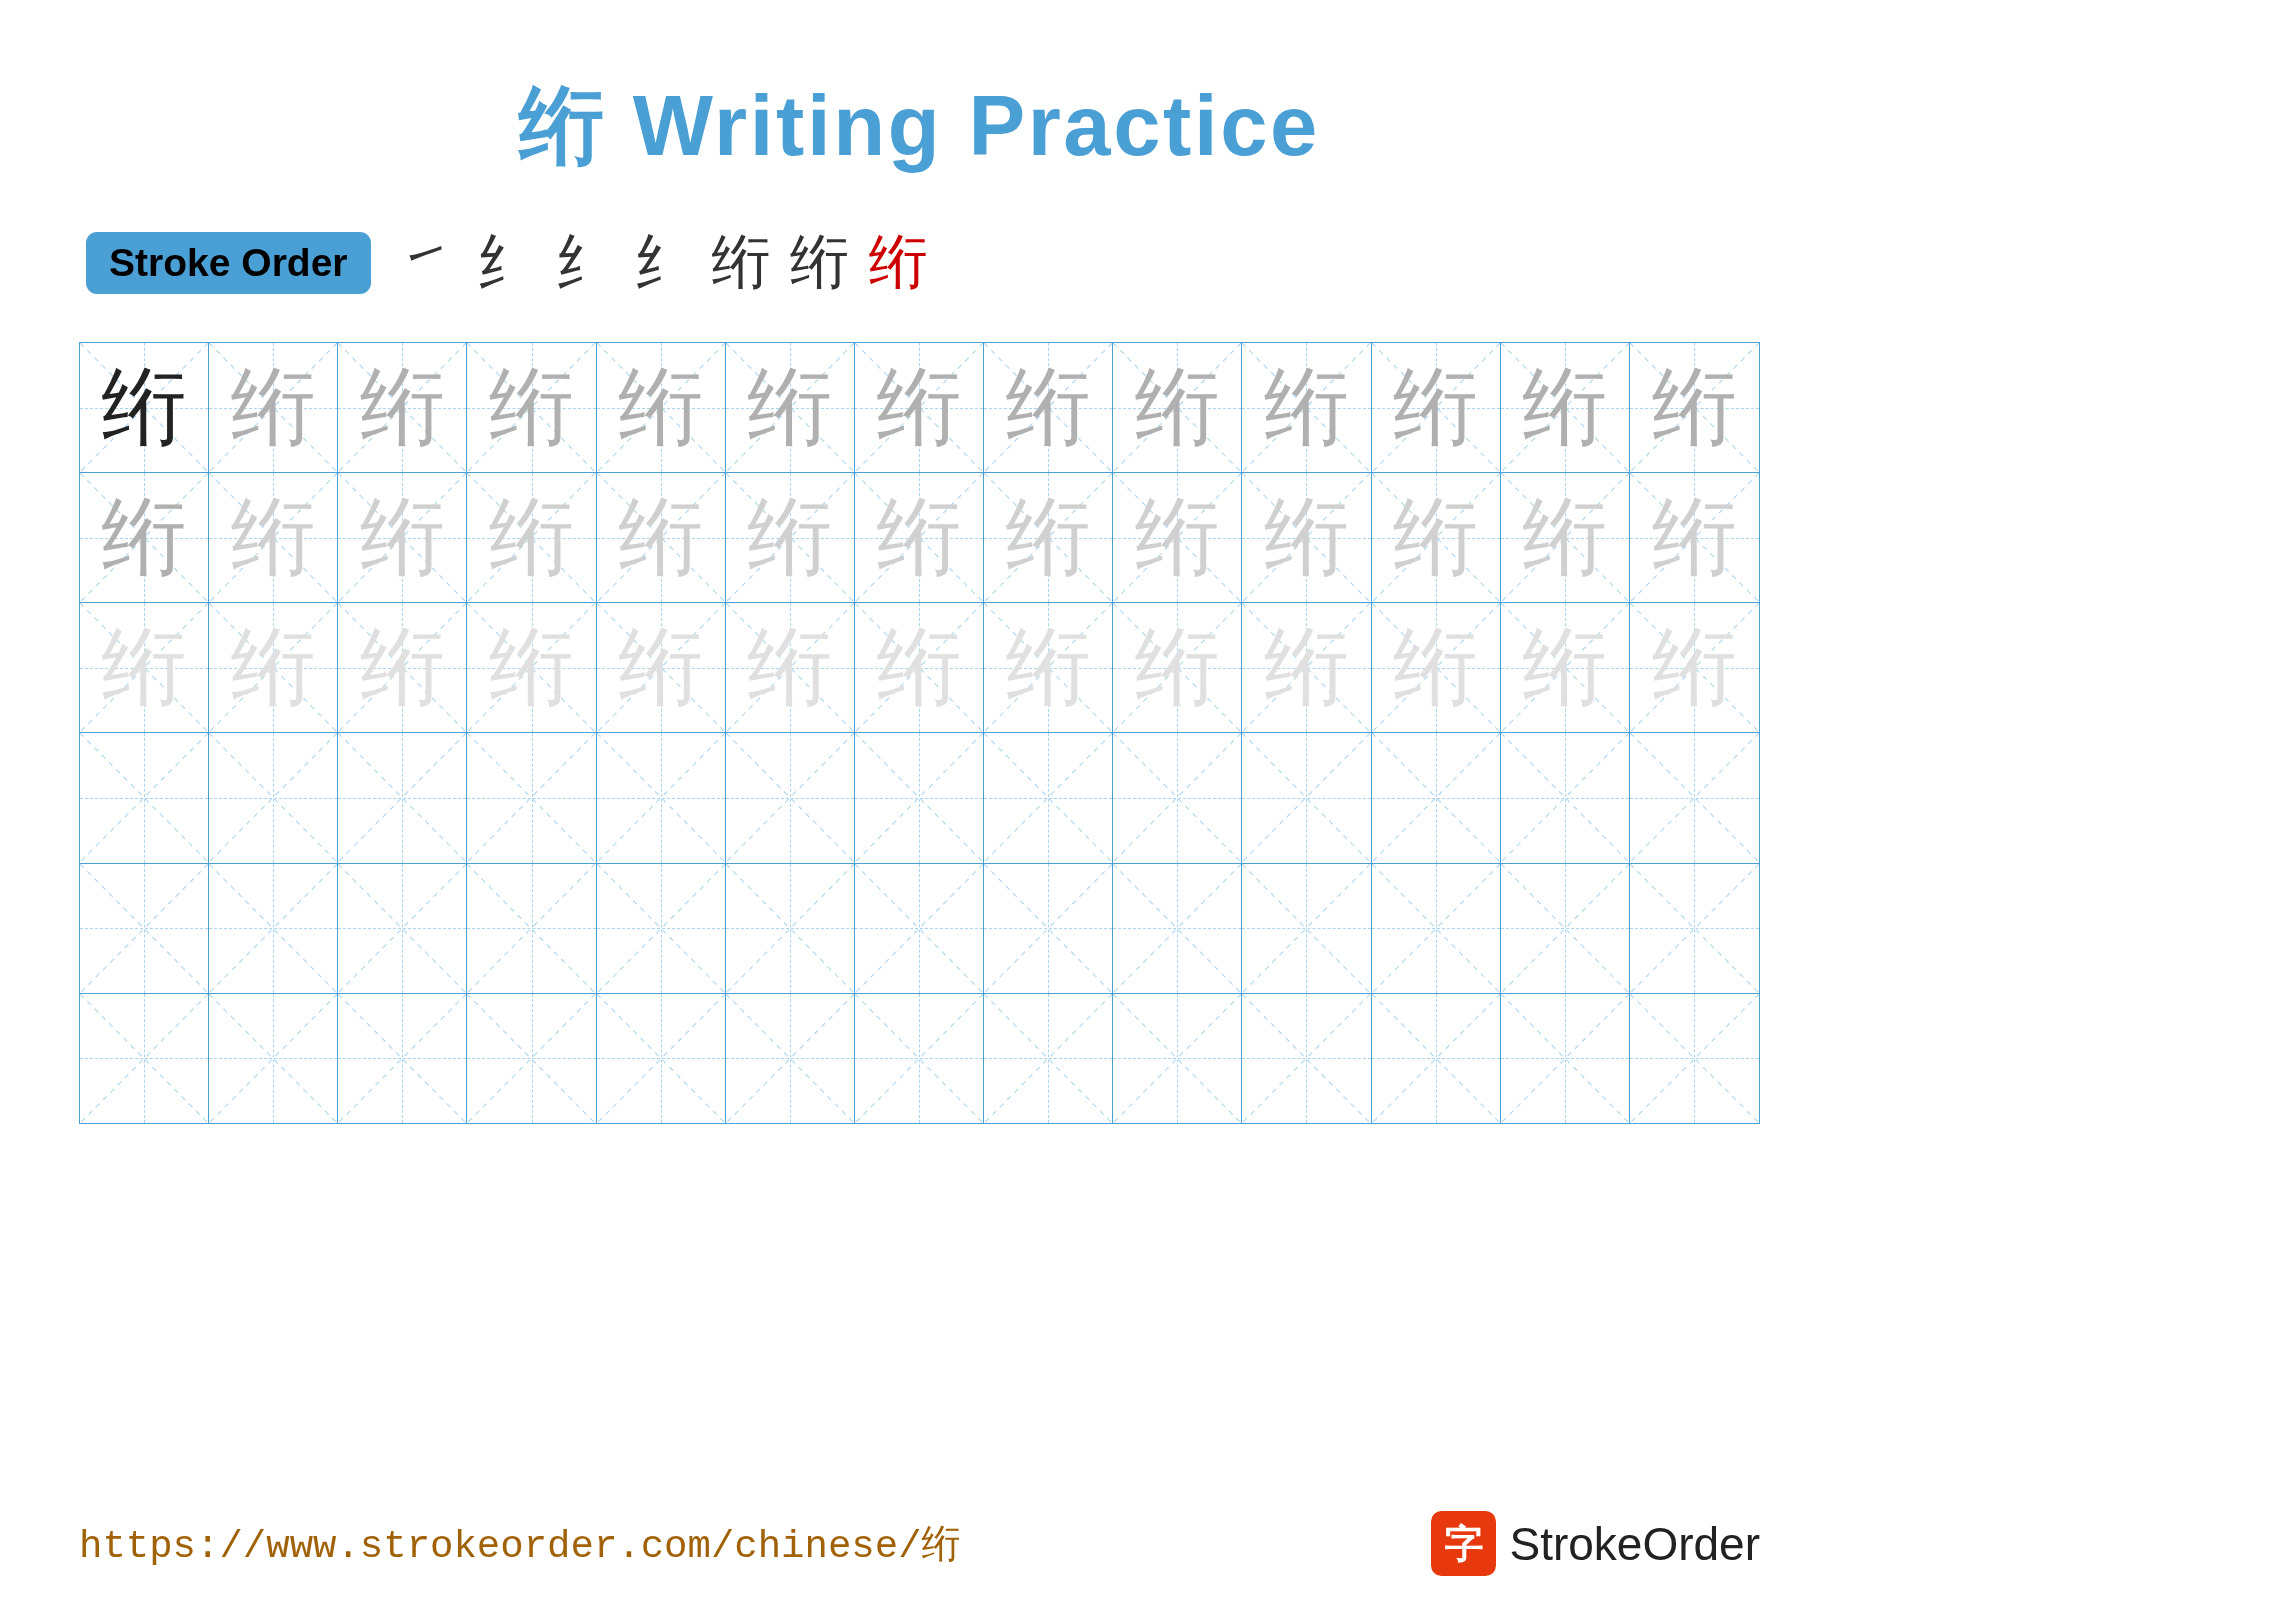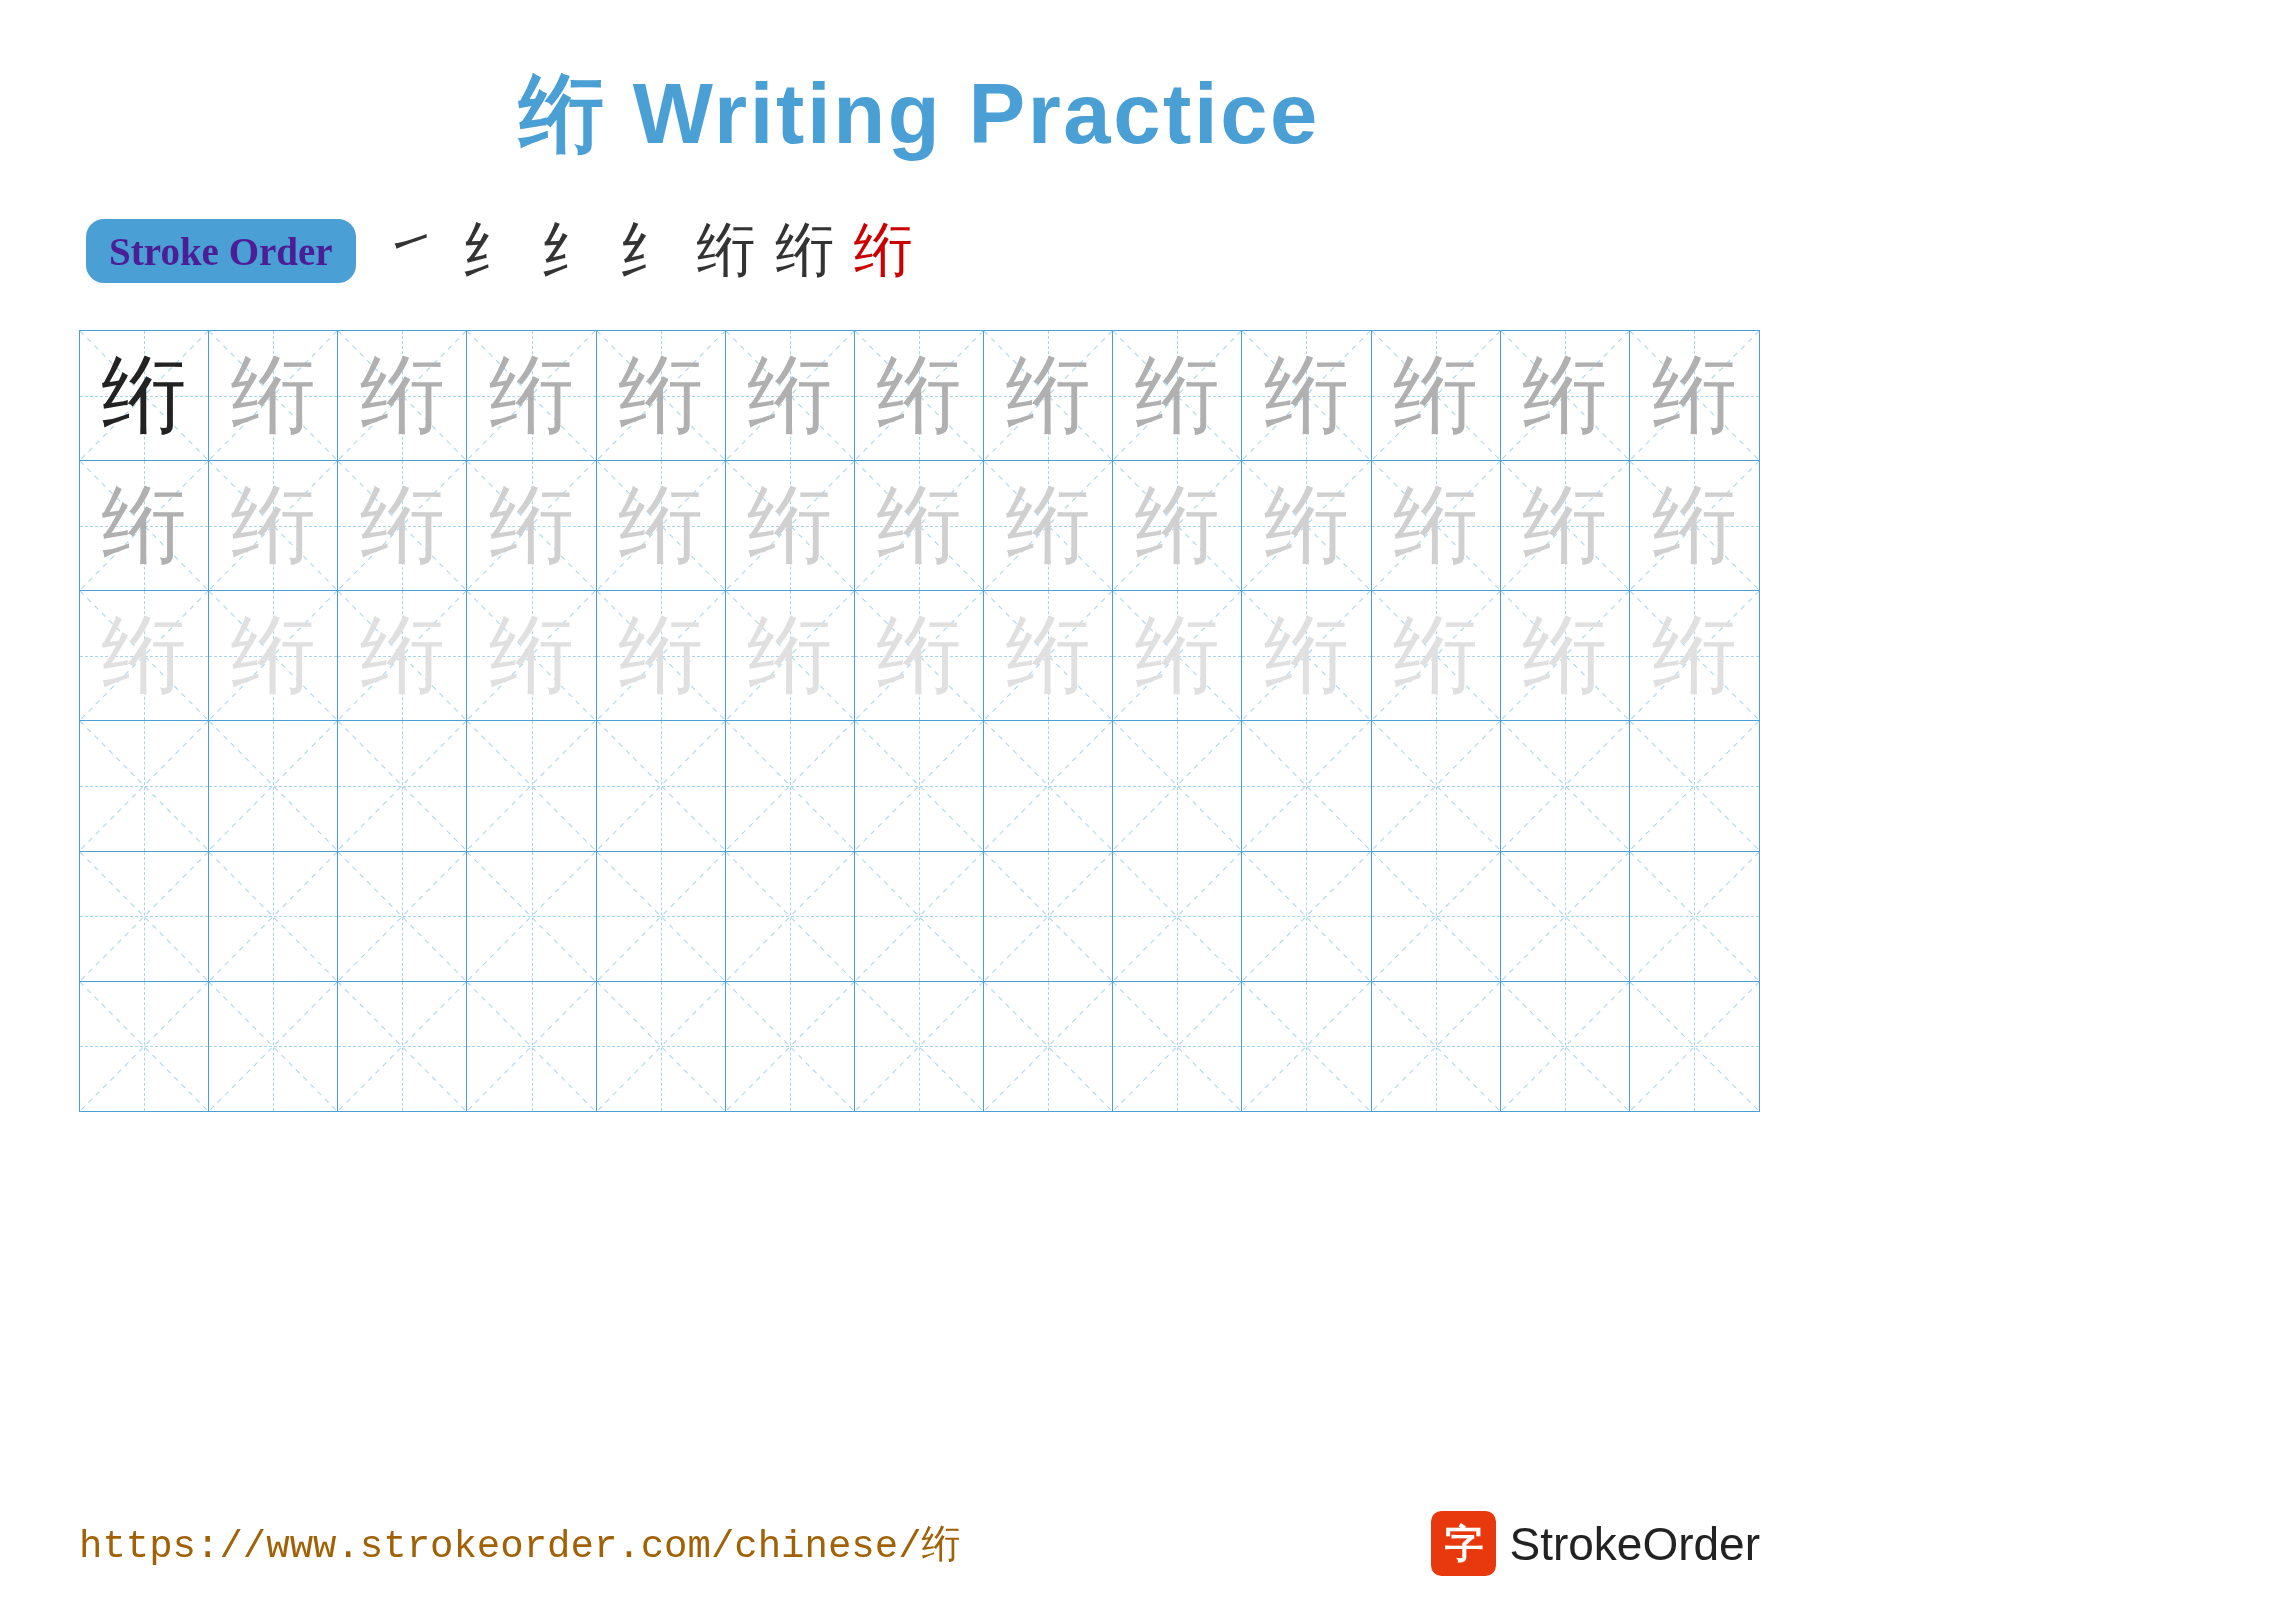--- a/index.html
+++ b/index.html
@@ -10,21 +10,21 @@
       height: 1622px;
       position: relative;
       overflow: hidden;
     }
 
     .page {
       width: 1839px;
       height: 1622px;
       background: #fff;
       position: relative;
-      padding: 44px 79px;
+      padding: 56px 79px;
     }
 
     
     .title {
       text-align: center;
       font-size: 85px;
       font-weight: bold;
       color: #4a9fd4;
       margin-bottom: 39px;
       margin-top: 13px;
@@ -37,27 +37,26 @@
     
     .stroke-order-row {
       display: flex;
       align-items: center;
       gap: 26px;
       margin-bottom: 39px;
       padding-left: 6.5px;
     }
     .stroke-order-badge {
       background: #4a9fd4;
-      color: #4c1d95;
+      color: #000000;
       font-size: 39px;
       font-weight: bold;
       padding: 9.2px 23.6px;
-      border-radius: 18px;
+      border-radius: 11px;
       white-space: nowrap;
-      font-family: Liberation Serif, serif;
     }
     .stroke-chars {
       display: flex;
       align-items: center;
       gap: 19.6px;
     }
     .stroke-char {
       font-size: 65px;
       color: #333;
       font-family: 'SimSun', 'STSong', serif;

